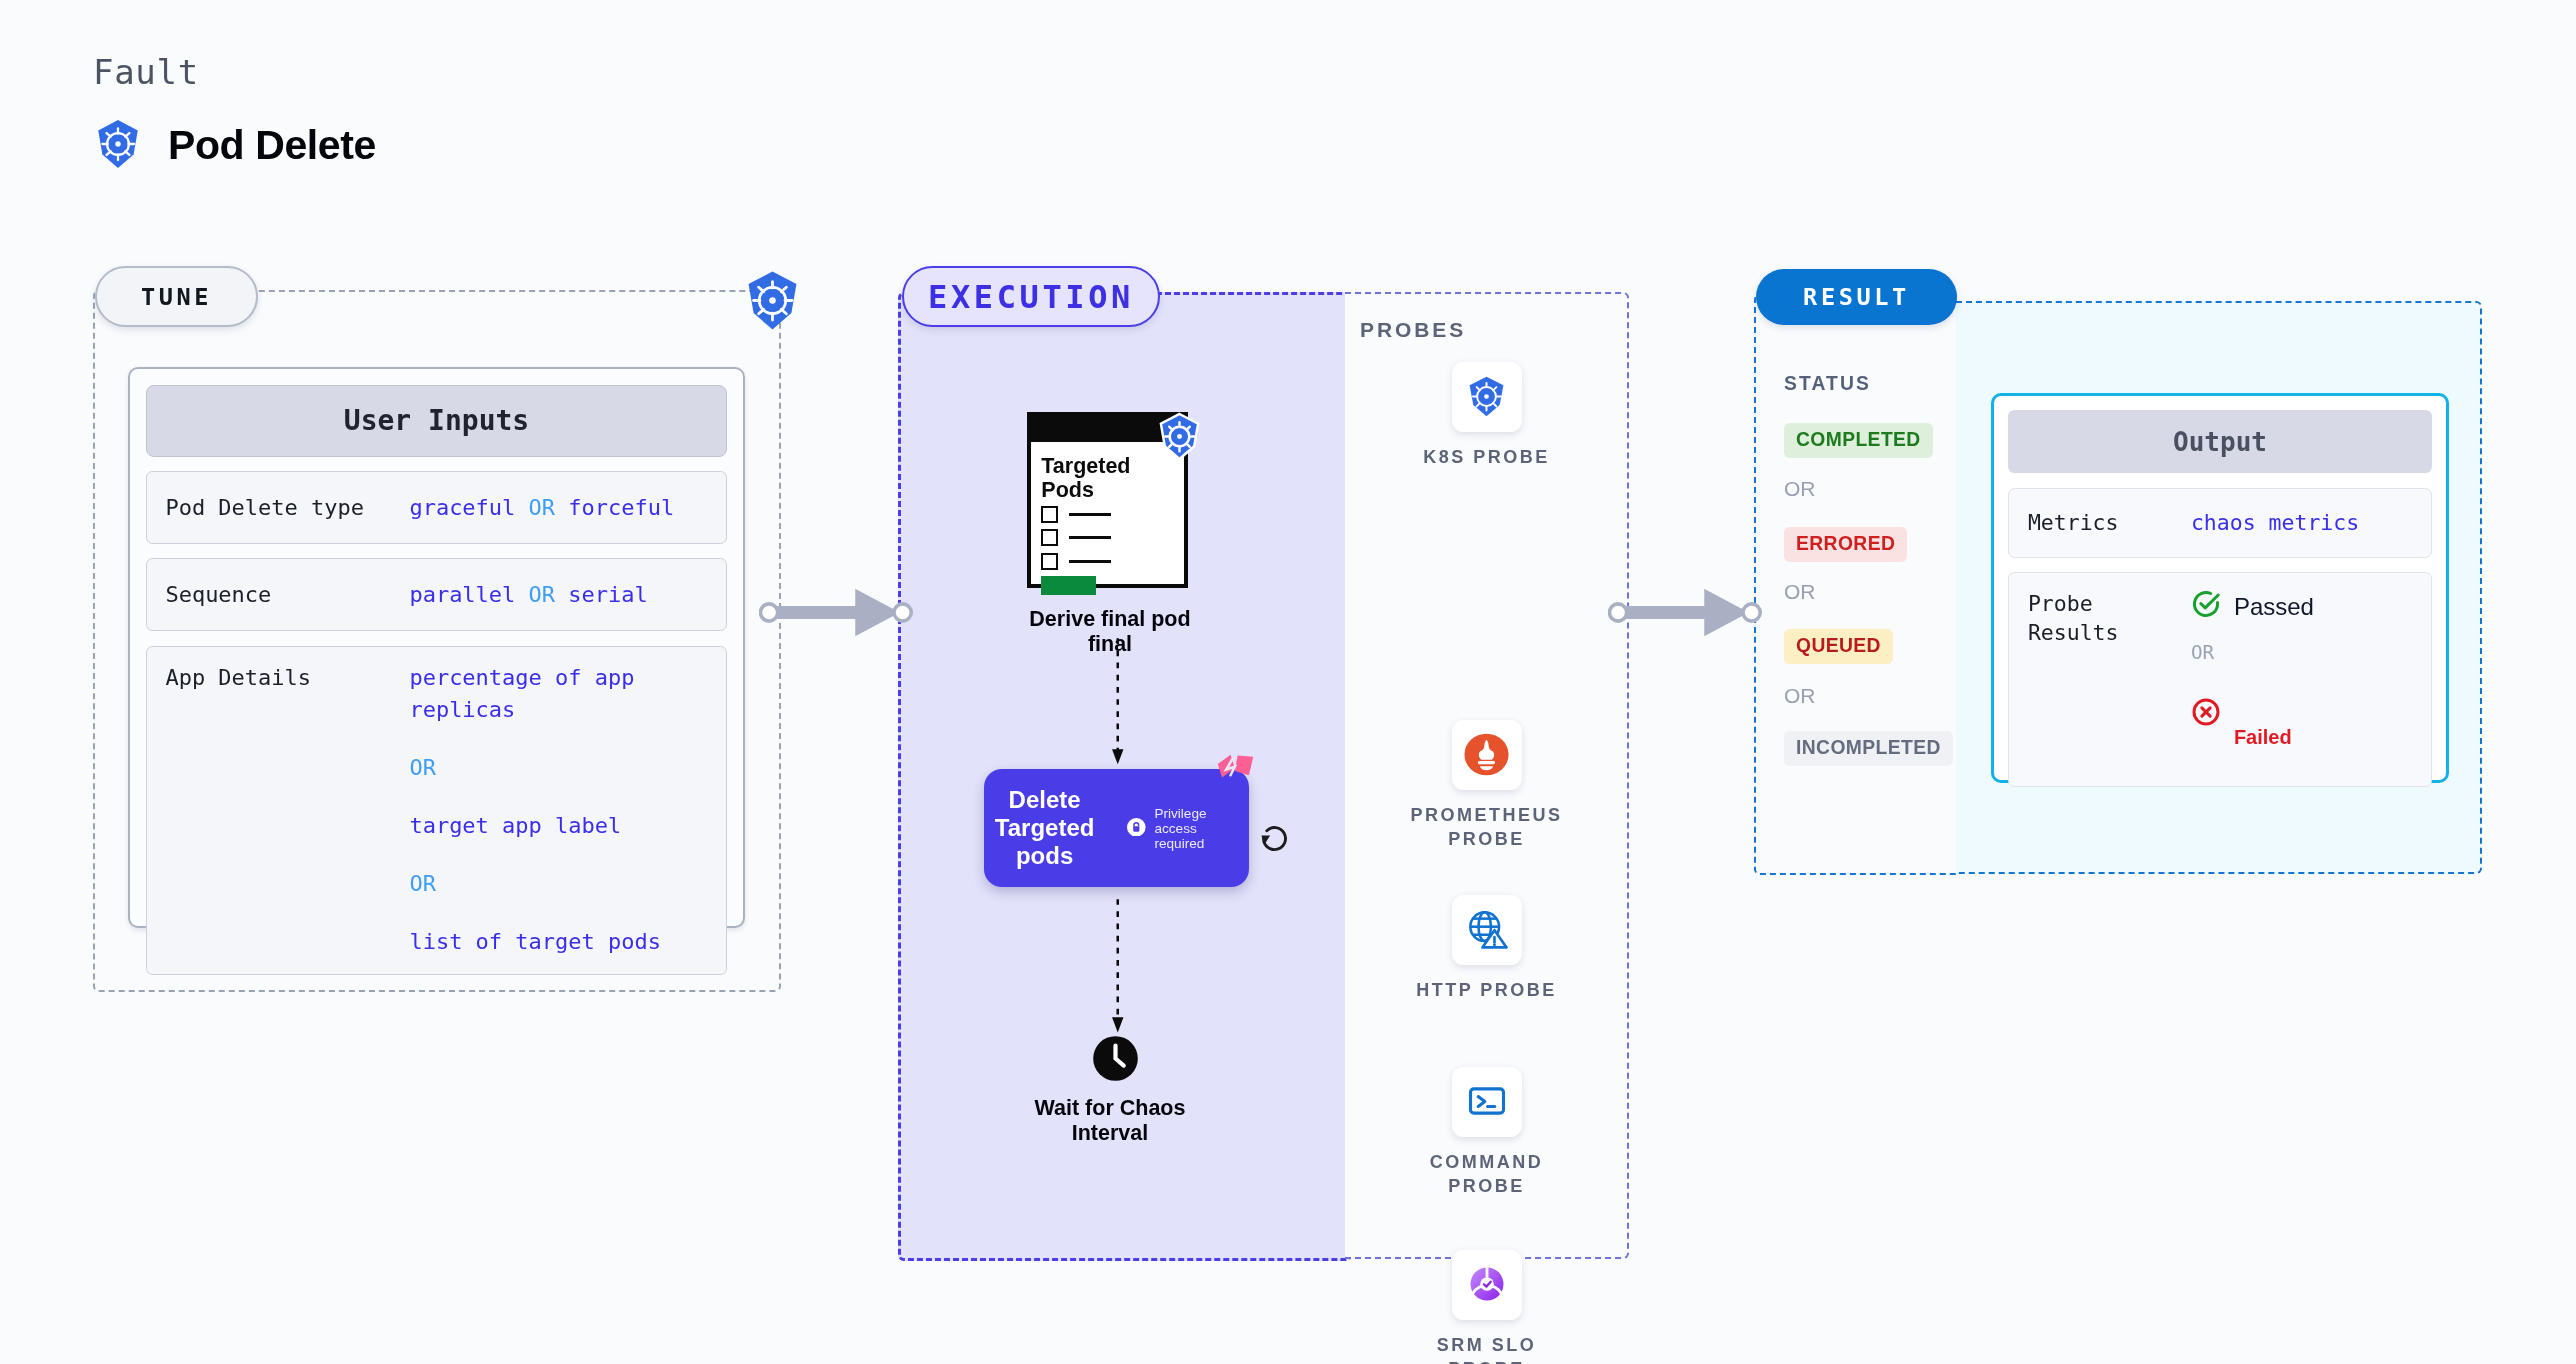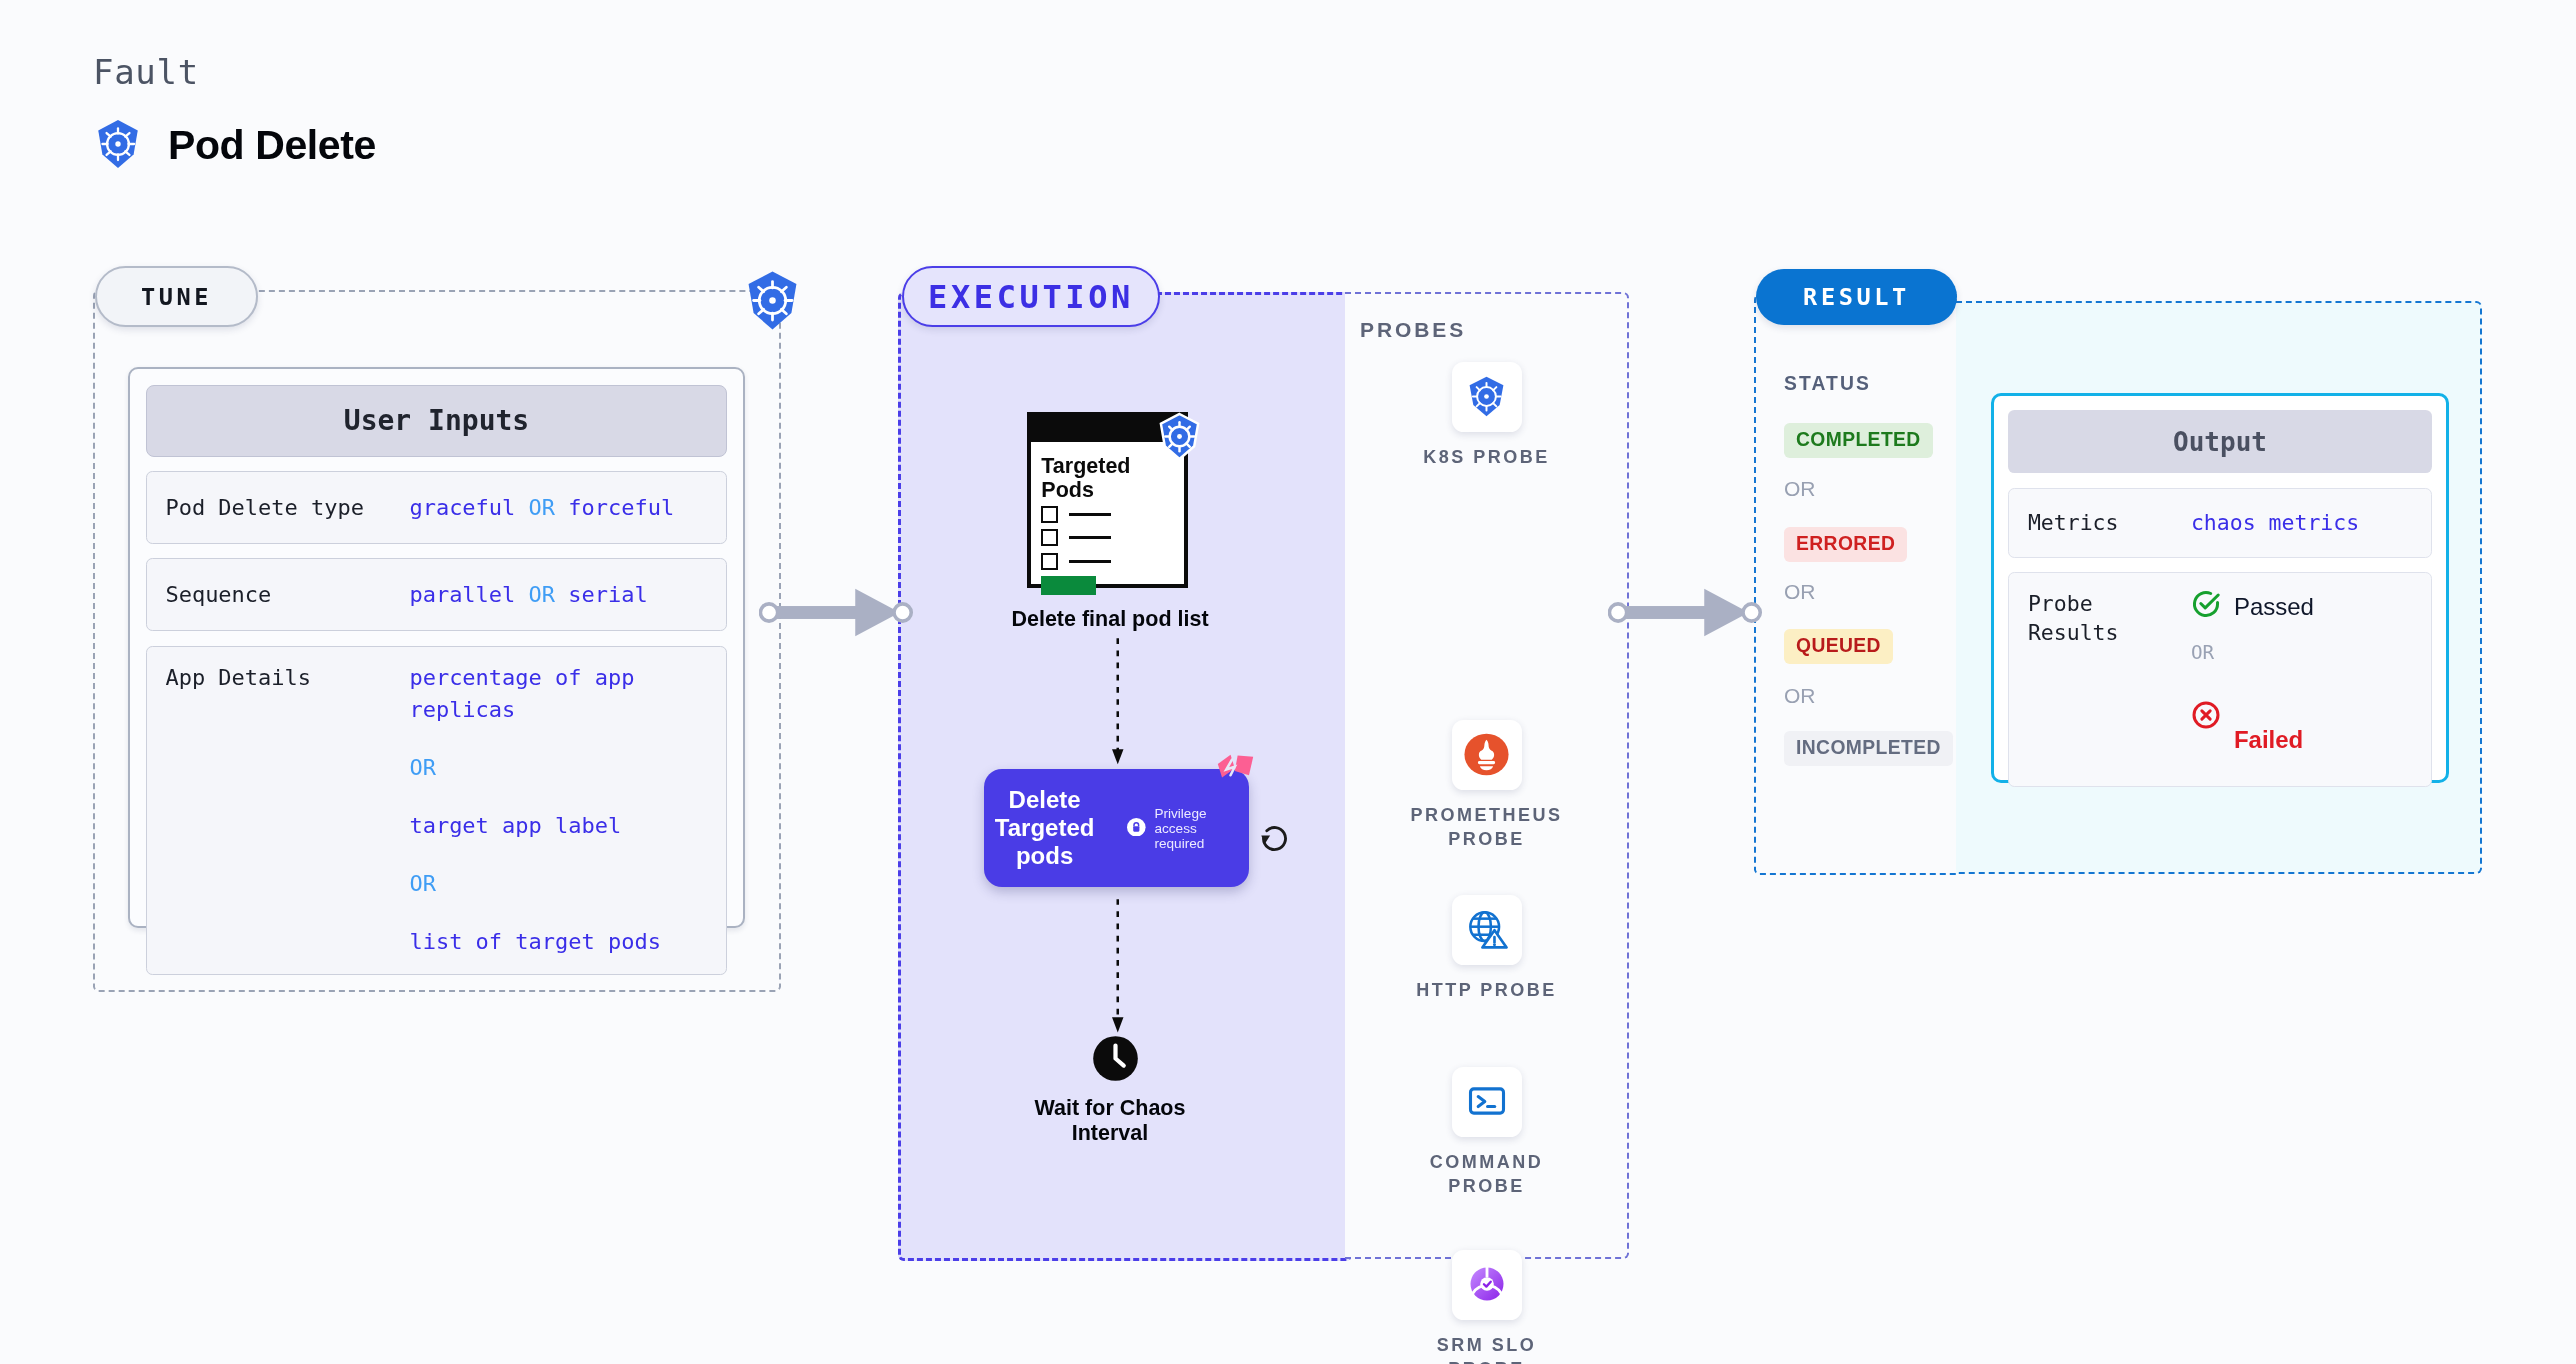--- a/index.html
+++ b/index.html
@@ -159,21 +159,21 @@
   .out-row{
     margin-top:14.3px;background:#f8f9fc;border:1.4px solid #dfe2ec;border-radius:6.4px;
     display:flex;align-items:flex-start;padding:15.8px 18.6px;box-sizing:border-box;
     font-family:"DejaVu Sans Mono", monospace;font-size:21.5px;
   }
   .out-row .ok{color:#1b1f29;width:163px;flex:none;line-height:1.35;}
   .out-row .ov{color:#3a2ee8;line-height:1.35;}
   #probe-results-row{height:215px;}
   .pr-line{display:flex;align-items:center;gap:13px;}
   .pr-pass{color:#0f172a;font-family:"Liberation Sans",sans-serif;font-weight:normal;font-size:24px;}
-  .pr-fail{color:#e01b24;font-family:"Liberation Sans",sans-serif;font-weight:bold;font-size:24px;margin-top:44px;}
+  .pr-fail{color:#e01b24;font-family:"Liberation Sans",sans-serif;font-weight:bold;font-size:20px;margin-top:44px;}
   .pr-or{color:#9aa2b4;font-size:19.3px;margin:14.3px 0 14.3px 0;}
 
   
   .conn{position:absolute;z-index:7;}
 </style>
 </head>
 <body>
 
 <div id="fault-label" class="mono">Fault</div>
 <div id="fault-title-row">
@@ -283,21 +283,21 @@
         <line x1="21" y1="50" x2="30" y2="50"></line>
           <line x1="70" y1="50" x2="80" y2="50"></line>
         <line x1="29" y1="30" x2="36" y2="37"></line>
           <line x1="64" y1="64" x2="71" y2="71"></line>
         <line x1="71" y1="30" x2="64" y2="37"></line>
           <line x1="36" y1="64" x2="29" y2="71"></line>
       </g>
     </svg>
   </span>
 </div>
-<div id="pod-list-caption">Delete final pod list</div>
+<div id="pod-list-caption">Derive final pod final</div>
 
 <svg class="conn" style="left:1107px;top:638px;" width="21.5" height="133" viewBox="0 0 30 185">
   <line x1="15" y1="0" x2="15" y2="158" stroke="#0b0b0b" stroke-width="3.5" stroke-dasharray="8 9"></line>
   <polygon points="7,155 23,155 15,176" fill="#0b0b0b"></polygon>
 </svg>
 
 <div id="delete-node">
   <div id="delete-node-title">
     <div>Delete Targeted</div>
     <div>pods</div>

